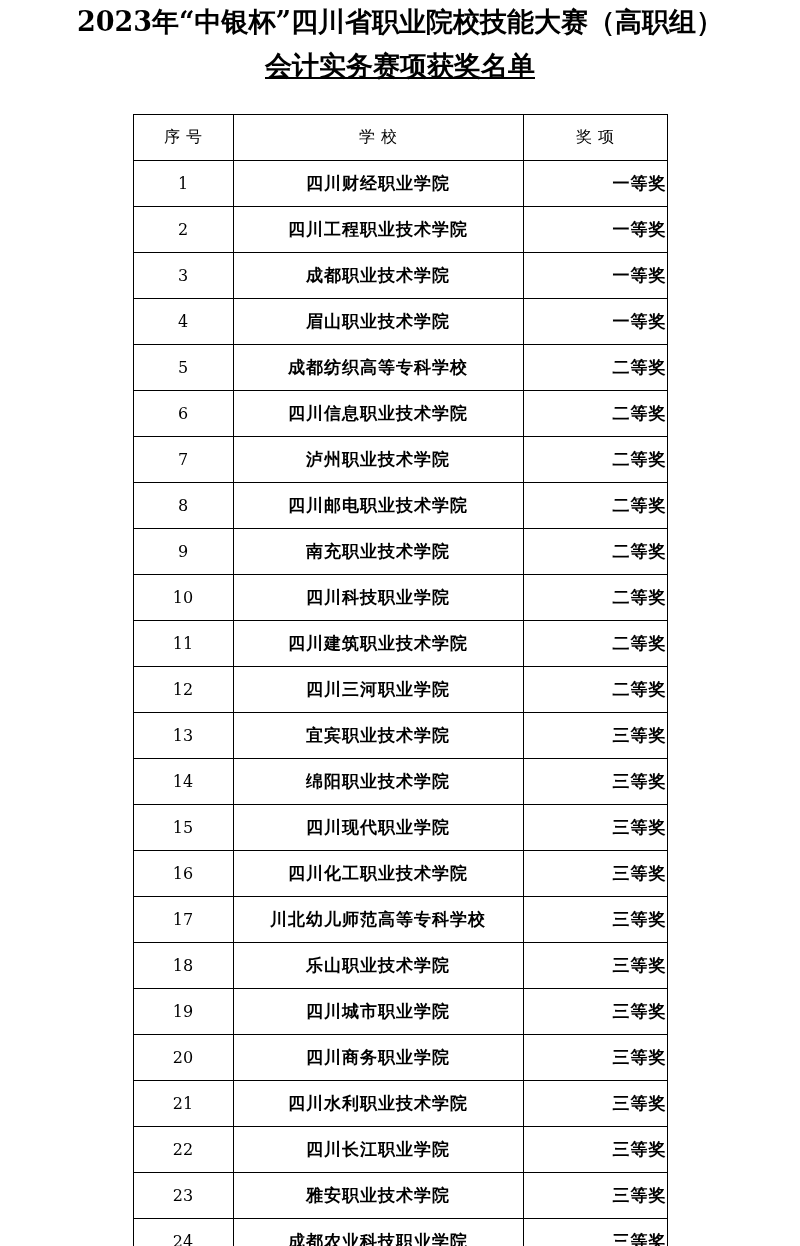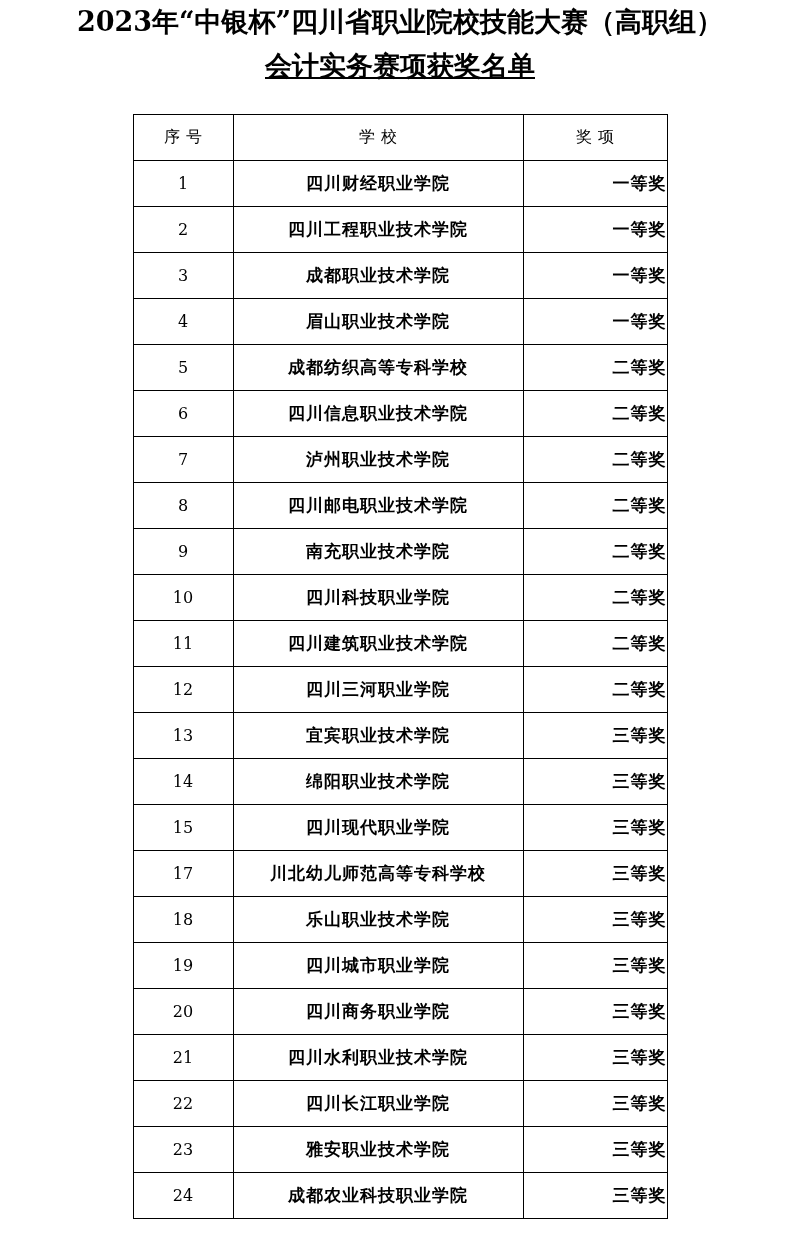--- a/index.html
+++ b/index.html
@@ -181,20 +181,25 @@
           <td class="no-cell">14</td>
           <td class="school-cell">绵阳职业技术学院</td>
           <td class="award-cell">三等奖</td>
         </tr>
         <tr>
           <td class="no-cell">15</td>
           <td class="school-cell">四川现代职业学院</td>
           <td class="award-cell">三等奖</td>
         </tr>
         <tr>
+          <td class="no-cell">16</td>
+          <td class="school-cell">四川化工职业技术学院</td>
+          <td class="award-cell">三等奖</td>
+        </tr>
+        <tr>
           <td class="no-cell">17</td>
           <td class="school-cell">川北幼儿师范高等专科学校</td>
           <td class="award-cell">三等奖</td>
         </tr>
         <tr>
           <td class="no-cell">18</td>
           <td class="school-cell">乐山职业技术学院</td>
           <td class="award-cell">三等奖</td>
         </tr>
         <tr>

